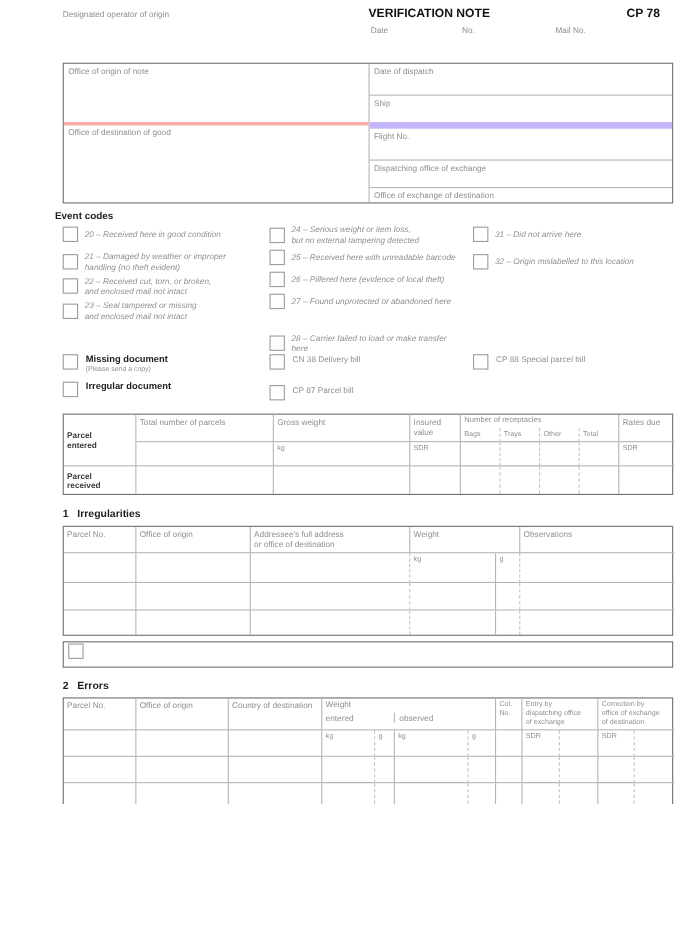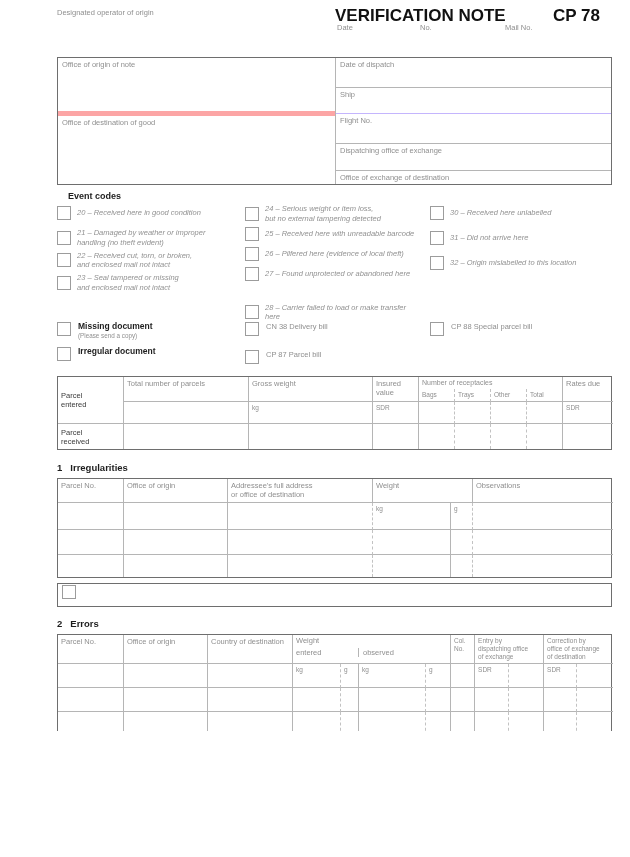--- a/index.html
+++ b/index.html
@@ -1,34 +1,34 @@
 <!DOCTYPE html>
 <html><head>
 <meta charset="utf-8">
 <style>
   html,body{margin:0;padding:0;background:#fff;}
   .page{position:relative;width:630px;height:731px;background:#ffffff;
         font-family:"Liberation Sans","DejaVu Sans",sans-serif;color:#8f8f8f;overflow:hidden;}
   .abs{position:absolute;}
   .lbl{font-size:7.5px;color:#8f8f8f;line-height:1.25;}
   .b{font-weight:bold;color:#1e1e1e;}
-  .ttl{font-size:17px;font-weight:bold;color:#111;}
+  .ttl{font-size:11px;font-weight:bold;color:#111;}
   .hsec{font-size:9.5px;font-weight:bold;color:#1e1e1e;}
   .pre{white-space:pre-line;}
   .cb{display:inline-block;width:12px;height:12px;border:1px solid #9c9c9c;background:#fff;flex:none;}
   .wrap{border:1px solid #6e6e6e;background:#fff;}
   table{border-collapse:separate;border-spacing:0;table-layout:fixed;width:100%;}
   td{border-right:1px solid #b5b5b5;border-bottom:1px solid #b5b5b5;vertical-align:top;
      padding:2px 3px;font-size:7.5px;color:#8f8f8f;line-height:1.2;overflow:hidden;}
   td.last{border-right:none;}
   td.norb{border-bottom:none;}
   td.dash{border-right:1px dashed #c2c2c2;}
   td.unit,.unit{font-size:6.5px;}
   td.small{font-size:6.5px;line-height:1.25;}
-  td.rowlabel{font-weight:normal;color:#3a3a3a;vertical-align:middle;font-size:7.5px;}
+  td.rowlabel{font-weight:bold;color:#3a3a3a;vertical-align:middle;font-size:7.5px;}
   .cell{padding:2px 4px;}
   .ec-item{display:flex;align-items:center;gap:6px;}
   .ec-label{font-size:7.5px;font-style:italic;color:#919191;line-height:1.3;white-space:pre-line;flex:1;}
   .doc-item{display:flex;align-items:flex-start;gap:7px;}
   .doc-b{font-size:8.5px;font-weight:bold;color:#1e1e1e;line-height:1.1;text-align:right;}
   .doc-note{font-size:6.3px;color:#8f8f8f;margin-top:1px;}
   .doc-g{font-size:7.5px;color:#8f8f8f;line-height:1.4;}
   .wsub{display:flex;margin-top:3px;}
   .wsub .went{width:62px;border-right:1px solid #b5b5b5;}
 </style>
@@ -39,33 +39,33 @@
 
   <div class="abs lbl" style="left:57px;top:8px">Designated operator of origin</div>
   <div class="abs ttl" style="left:335px;top:6px">VERIFICATION NOTE</div>
   <div class="abs ttl" style="right:30px;top:6px">CP 78</div>
   <div class="abs lbl" style="left:337px;top:23px">Date</div>
   <div class="abs lbl" style="left:420px;top:23px">No.</div>
   <div class="abs lbl" style="left:505px;top:23px">Mail No.</div>
 
   <div class="abs wrap" style="left:57px;top:57px;width:553px;height:126px;display:flex">
     <div style="width:277px;border-right:1px solid #b5b5b5;display:flex;flex-direction:column">
-      <div class="lbl cell" style="height:49px;border-bottom:5px solid #fca5a5">Office of origin of note</div>
+      <div class="lbl cell" style="height:49px;border-bottom:3px solid #fca5a5">Office of origin of note</div>
       <div class="lbl cell" style="flex:1">Office of destination of good</div>
     </div>
     <div style="flex:1;display:flex;flex-direction:column">
       <div class="lbl cell" style="height:26px;border-bottom:1px solid #b5b5b5">Date of dispatch</div>
-      <div class="lbl cell" style="height:22px;border-bottom:1px solid #c4b5fd">Ship</div>
+      <div class="lbl cell" style="height:22px;border-bottom:6px solid #c4b5fd">Ship</div>
       <div class="lbl cell" style="height:26px;border-bottom:1px solid #b5b5b5">Flight No.</div>
       <div class="lbl cell" style="height:22px;border-bottom:1px solid #b5b5b5">Dispatching office of exchange</div>
       <div class="lbl cell" style="flex:1">Office of exchange of destination</div>
     </div>
   </div>
 
-  <div class="abs" style="left:68px;top:191px;font-size:9px"><span class="b">Event codes</span></div>
+  <div class="abs" style="left:50px;top:191px;font-size:9px"><span class="b">Event codes</span></div>
 
   <div class="abs" style="left:57px;top:206px;width:186px">
     <div class="ec-item" style="margin-bottom:8px">
         <span class="cb"></span>
         <span class="ec-label">20 – Received here in good condition</span>
       </div>
     <div class="ec-item" style="margin-bottom:3px">
         <span class="cb"></span>
         <span class="ec-label">21 – Damaged by weather or improper
 handling (no theft evident)</span>
@@ -101,24 +101,20 @@
         <span class="ec-label">27 – Found unprotected or abandoned here</span>
       </div>
     <div class="ec-item">
         <span class="cb"></span>
         <span class="ec-label">28 – Carrier failed to load or make transfer
 here</span>
       </div>
   </div>
 
   <div class="abs" style="left:430px;top:206px;width:182px">
-    <div class="ec-item" style="margin-bottom:11px">
-        <span class="cb"></span>
-        <span class="ec-label">30 – Received here unlabelled</span>
-      </div>
     <div class="ec-item" style="margin-bottom:11px">
         <span class="cb"></span>
         <span class="ec-label">31 – Did not arrive here</span>
       </div>
     <div class="ec-item">
         <span class="cb"></span>
         <span class="ec-label">32 – Origin mislabelled to this location</span>
       </div>
   </div>
 

